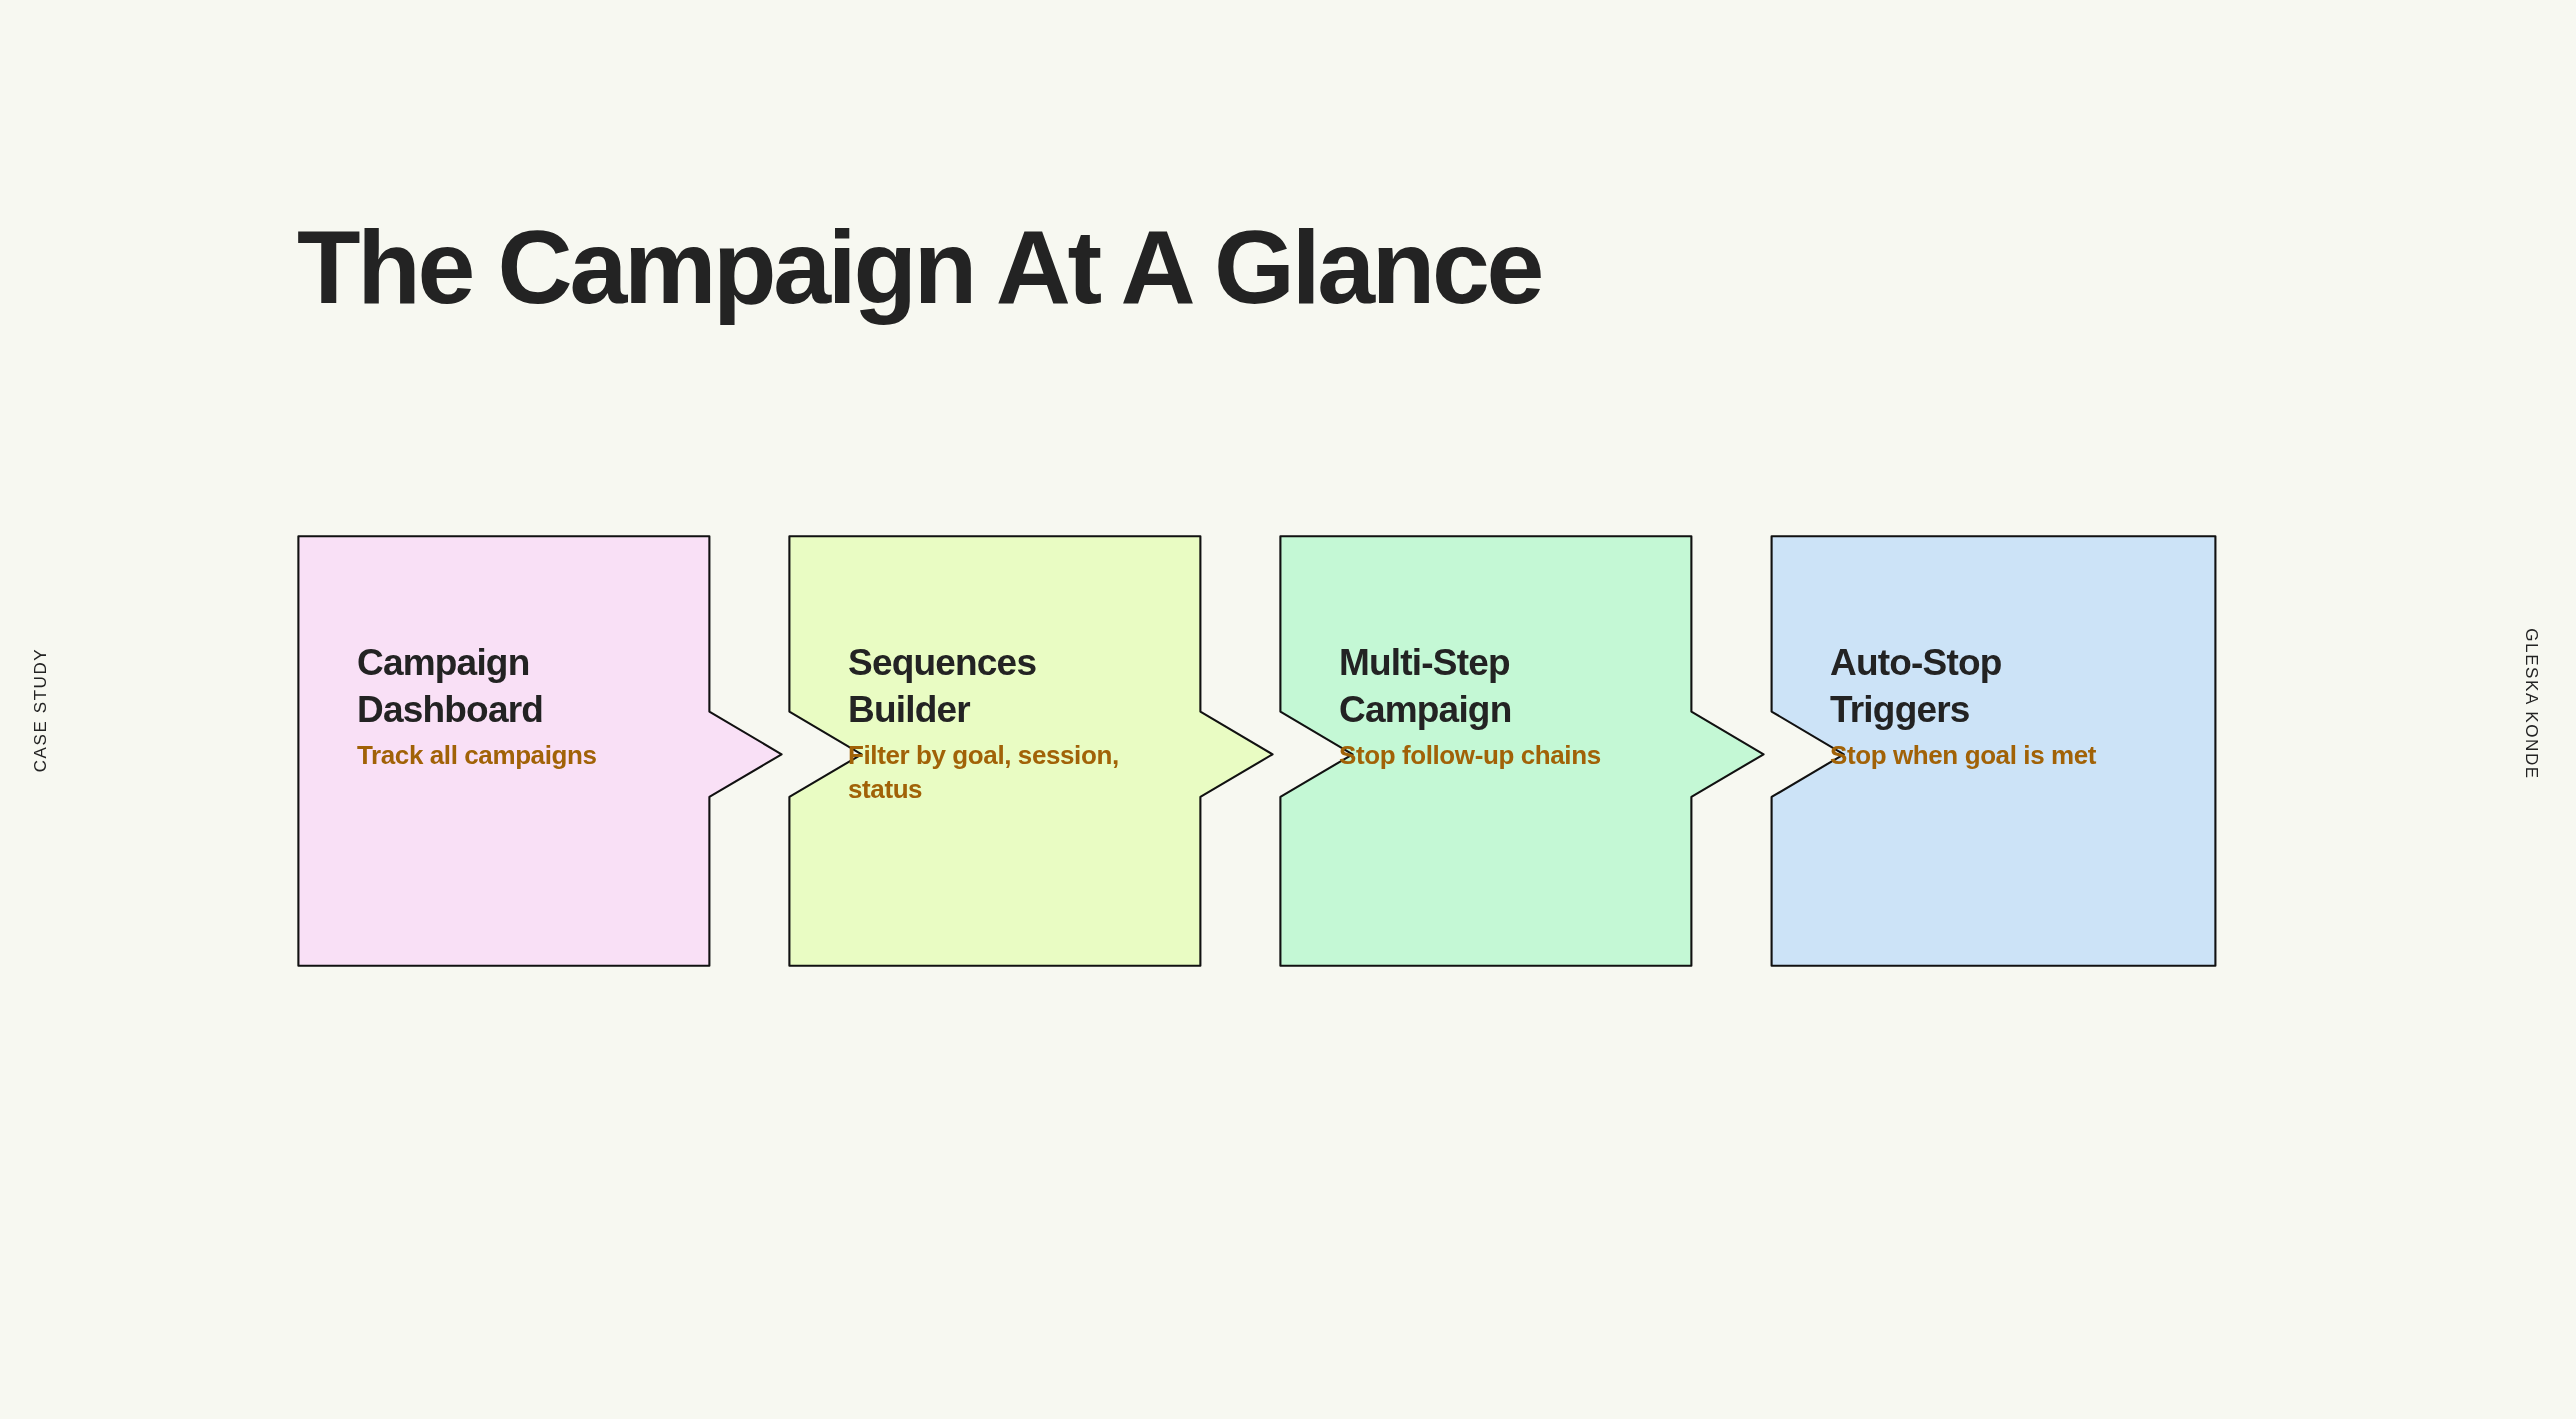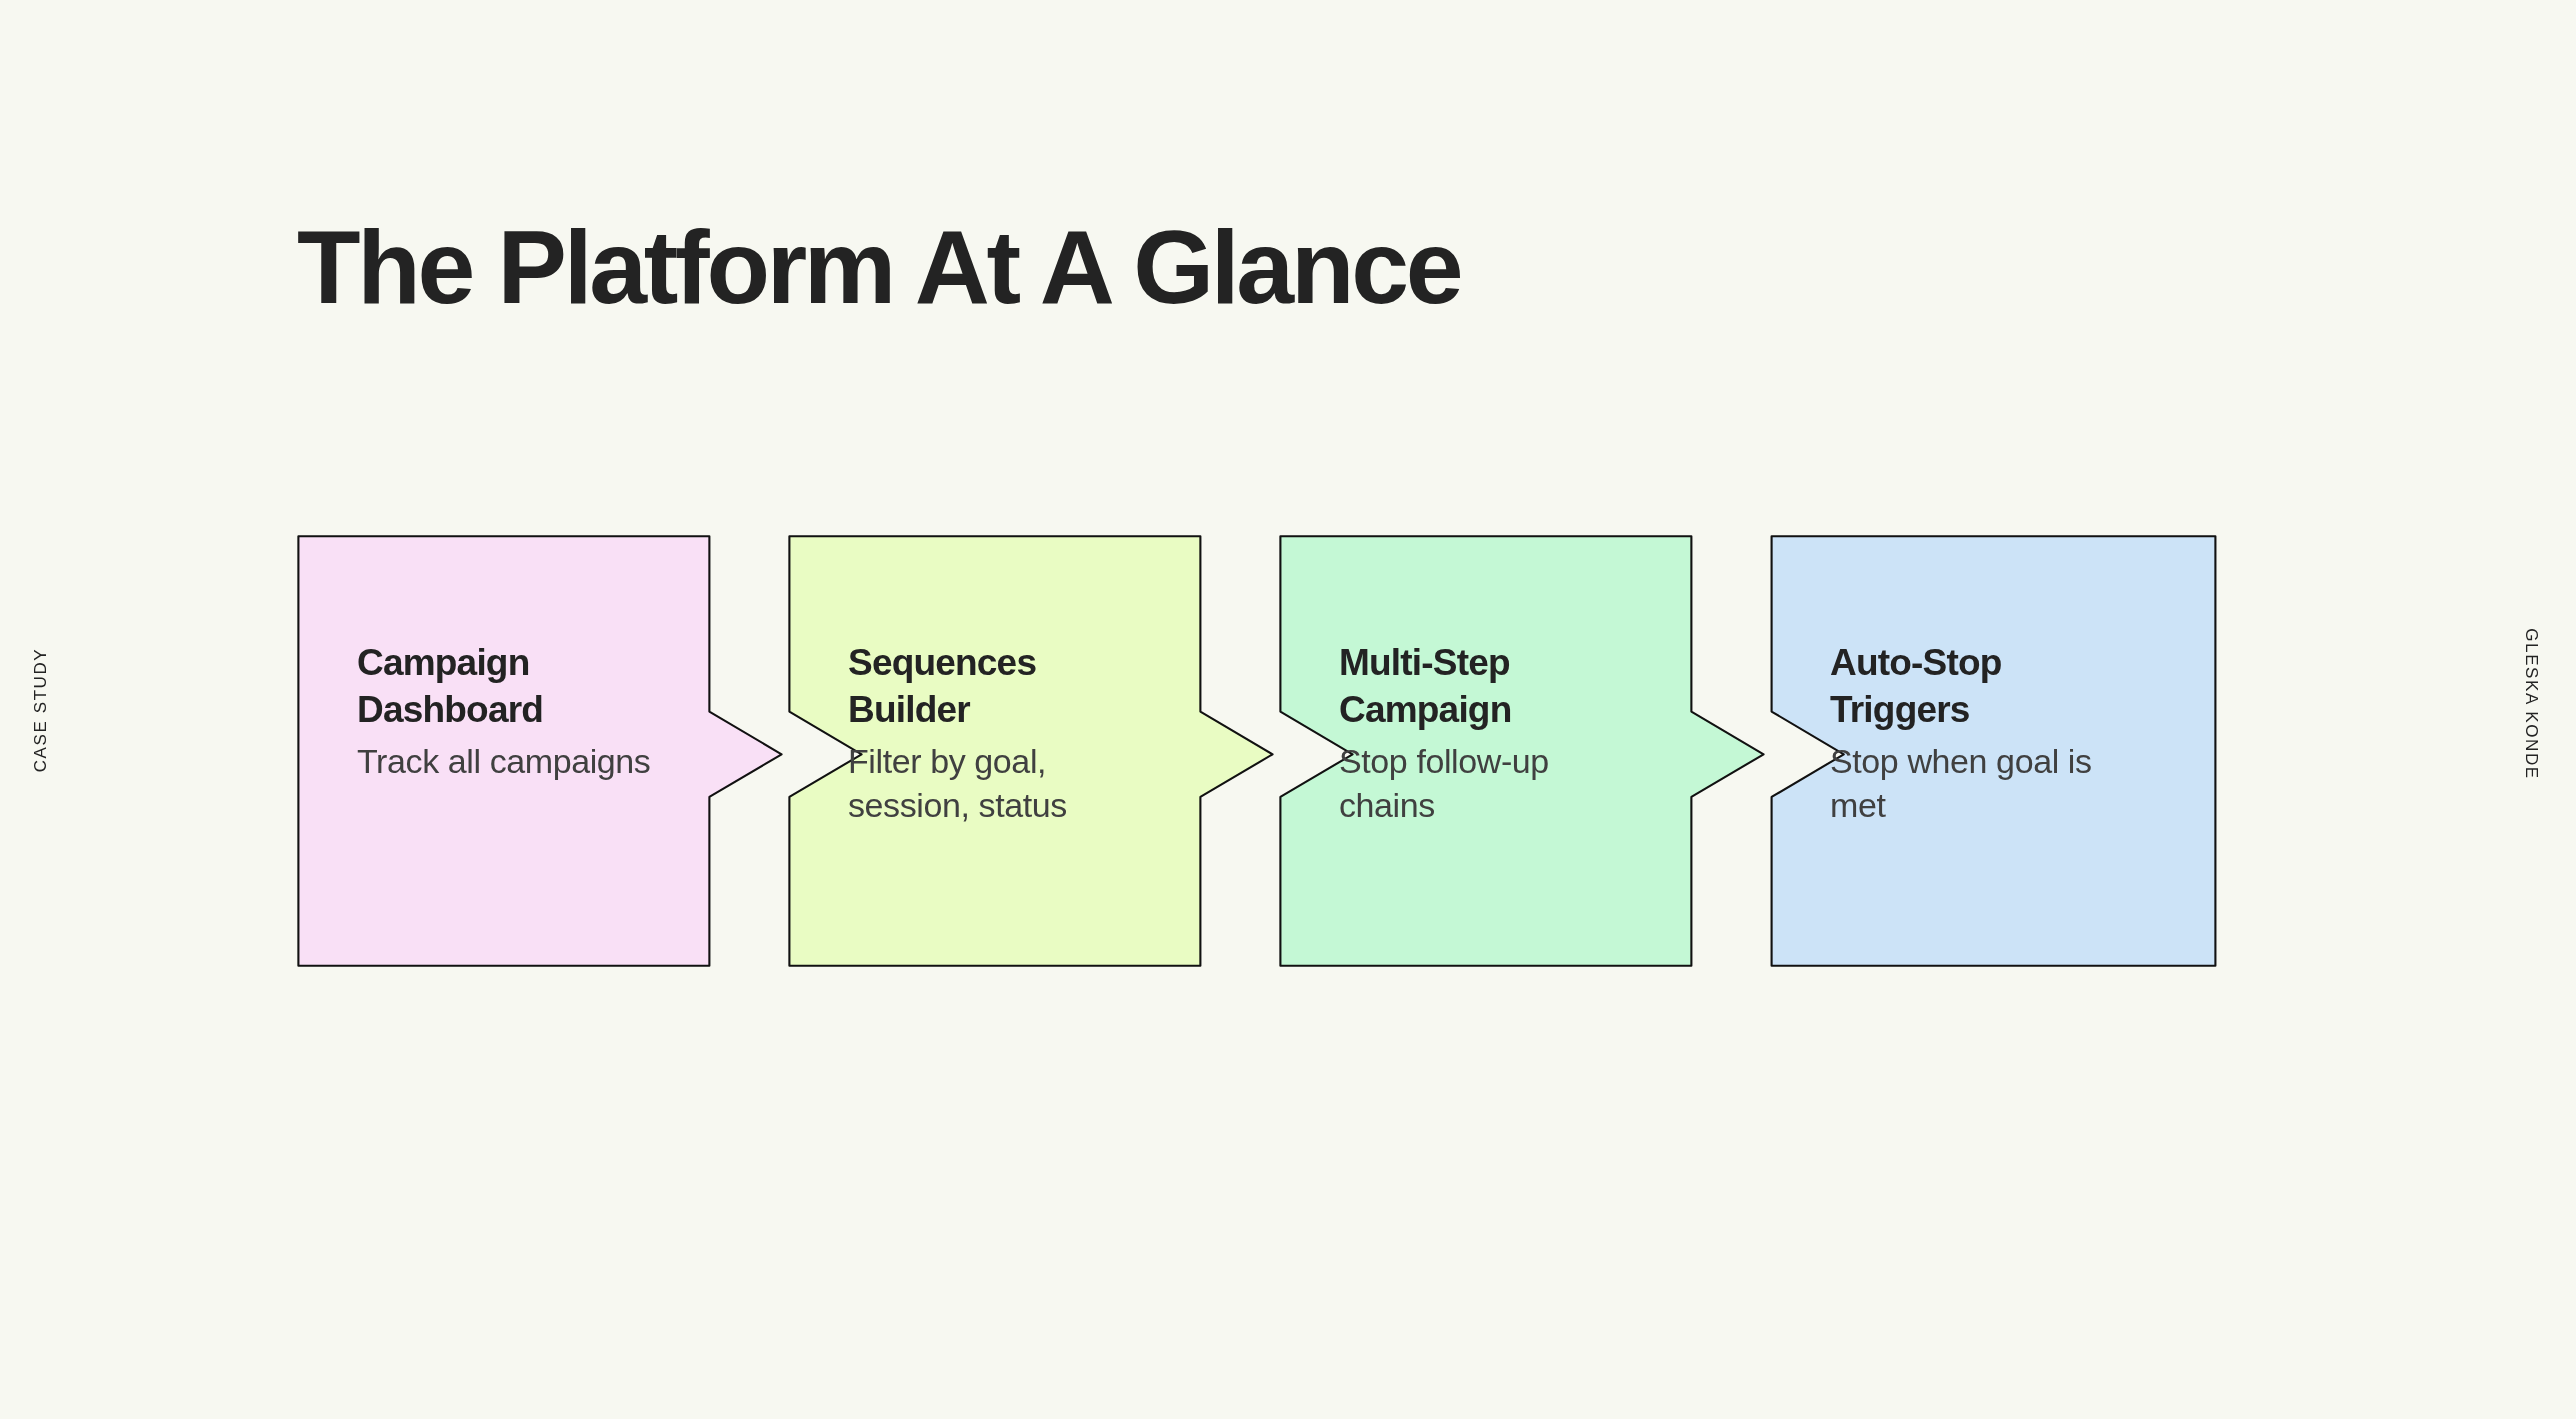--- a/index.html
+++ b/index.html
@@ -90,35 +90,35 @@
     font-size: 37px;
     font-weight: 800;
     letter-spacing: -0.8px;
     line-height: 1.28;
     color: #232323;
     margin: 0;
     max-width: 289px;
   }
 
   .step-desc {
-    font-size: 34px;
-    font-weight: 400;
+    font-size: 26px;
+    font-weight: 700;
     letter-spacing: -0.4px;
     line-height: 1.30;
-    color: #404040;
+    color: #a16207;
     margin: 5.3px 0 0 0;
     max-width: 302px;
   }
 </style>
 </head>
 <body style="background: rgb(247, 248, 241);">
 
 <div class="slide" style="background: rgb(247, 248, 241);">
 
-  <h1 class="page-title">The Platform At A Glance</h1>
+  <h1 class="page-title">The Campaign At A Glance</h1>
 
   <div class="rail rail-left">CASE STUDY</div>
 
   <div class="rail rail-right">GLESKA KONDE</div>
 
   <div class="flow">
 
     <div class="step" id="step-0" style="left:0px; width:414px;">
       <svg class="step-svg" width="486" height="432" viewBox="0 0 740 658">
         <path id="shape-0" d="M 2 2 L 628 2 L 628 269 L 738 334 L 628 399 L 628 656 L 2 656 Z" fill="#F9E0F6" stroke="#111111" stroke-width="3.2" stroke-linejoin="round"></path>

